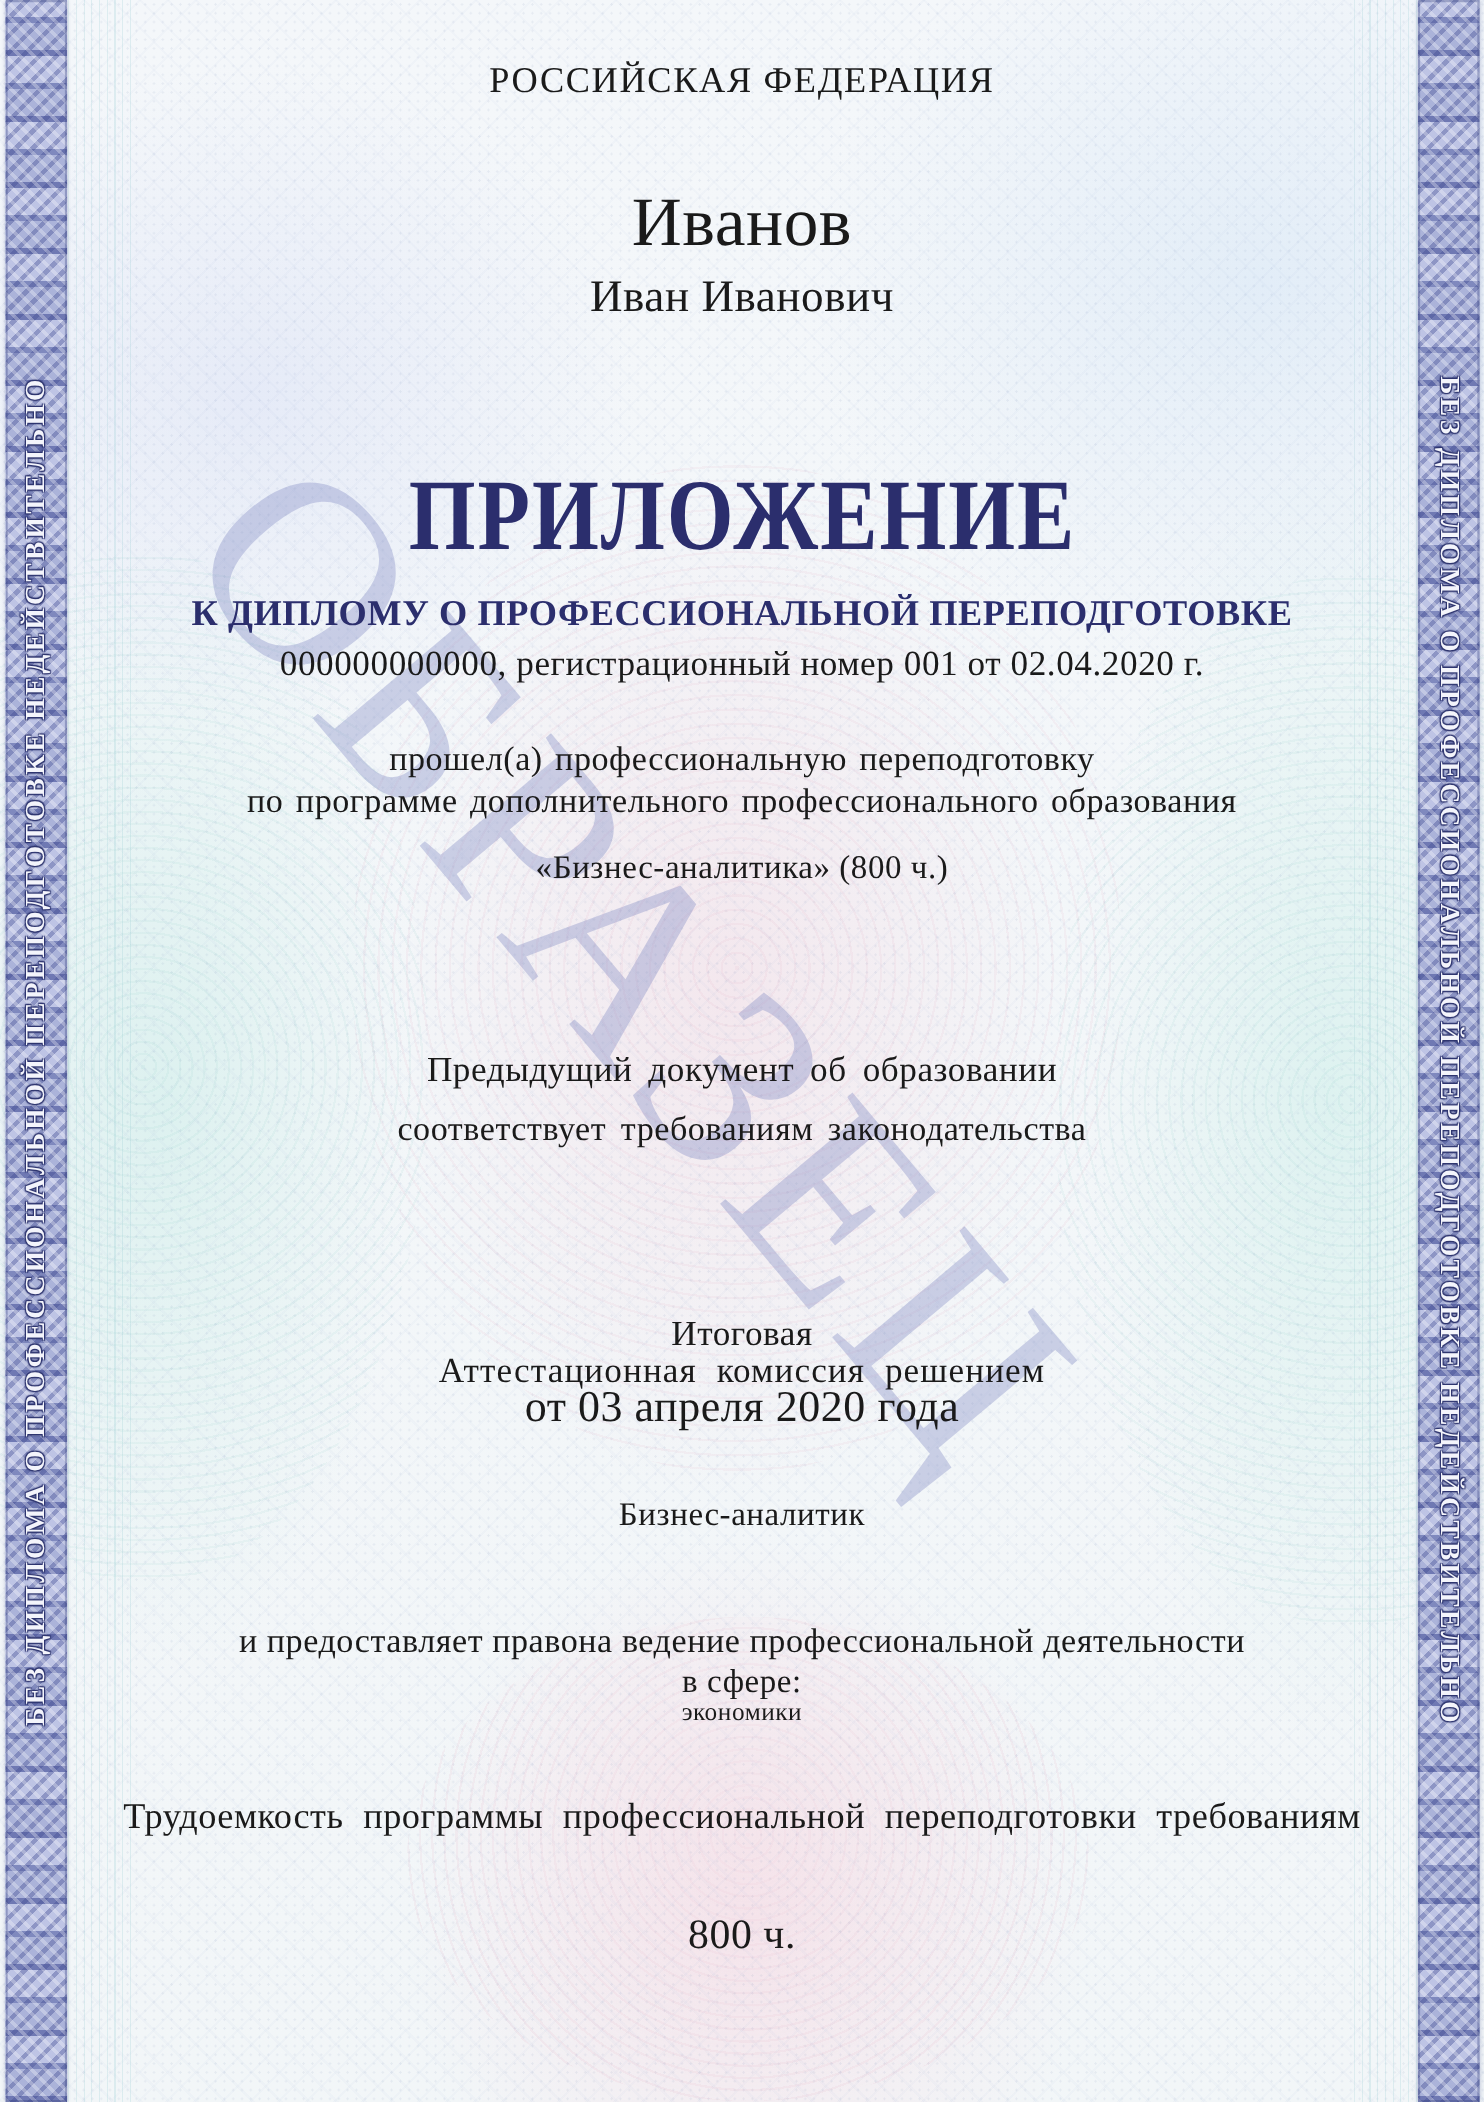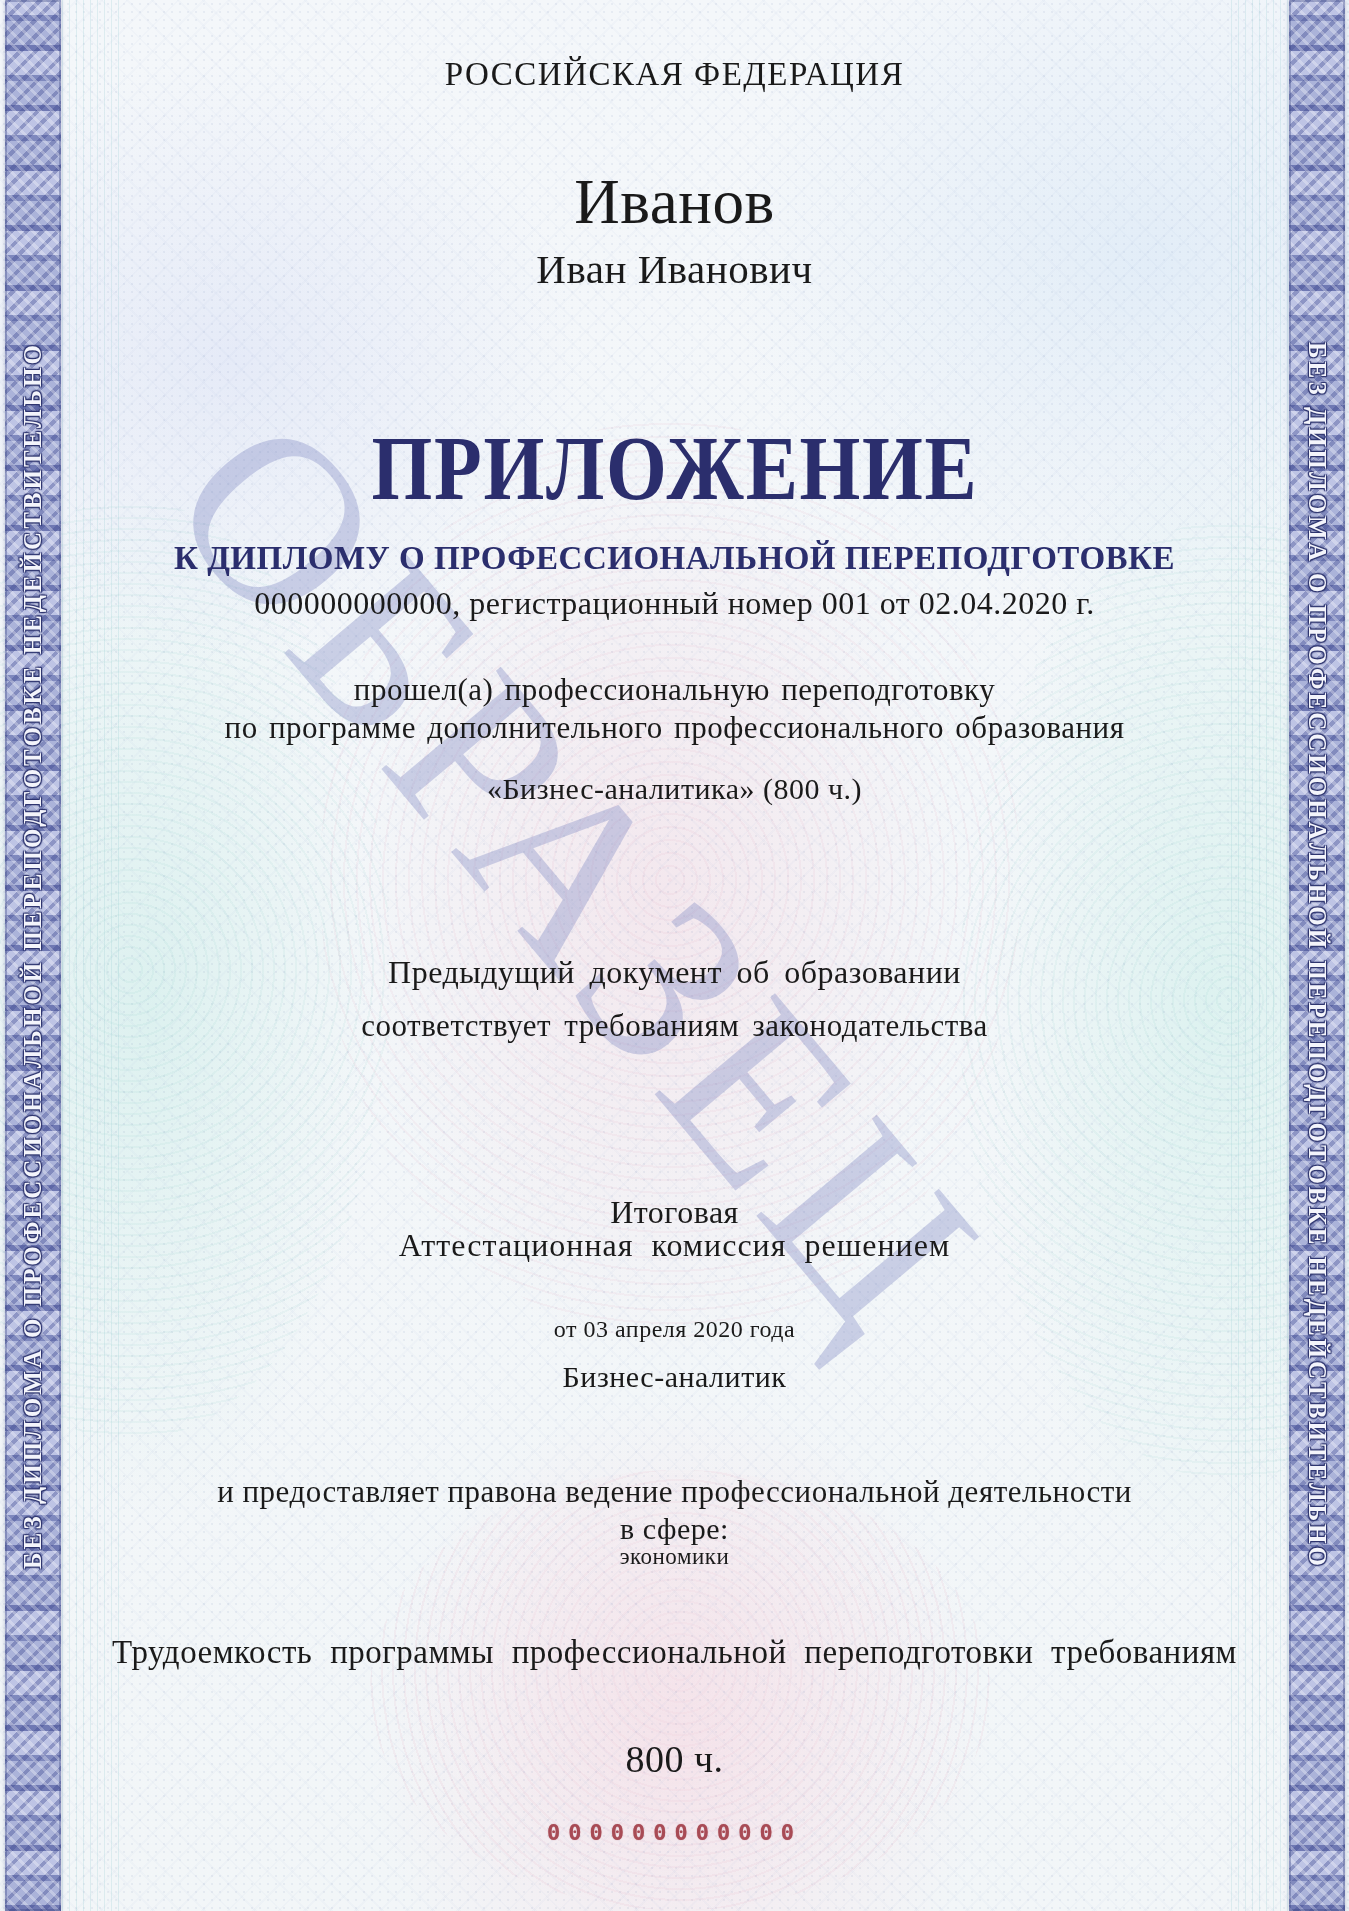--- a/index.html
+++ b/index.html
@@ -79,21 +79,21 @@
   .title span{display:inline-block;transform:scaleX(0.85);}
   .subtitle   {top:540px; font-size:33px;font-weight:bold;color:#2b2e6d;letter-spacing:0.5px;}
   .reg        {top:585px; font-size:32px;}
   .compl1     {top:672px; font-size:31px;word-spacing:3px;}
   .compl2     {top:710px; font-size:31px;word-spacing:3px;}
   .program    {top:772px; font-size:30px;}
   .prev1      {top:954px; font-size:32px;word-spacing:6px;}
   .prev2      {top:1008px;font-size:31px;word-spacing:5px;}
   .comm1      {top:1194px;font-size:32px;}
   .comm2      {top:1227px;font-size:32px;word-spacing:9px;letter-spacing:1px;}
-  .comm3      {top:1316px;font-size:24px;}
+  .comm3      {top:1256px;font-size:40px;}
   .qual1      {top:1328px;font-size:30px;}
   .qual2      {top:1360px;font-size:30px;}
   .rights1    {top:1474px;font-size:31px;}
   .rights2    {top:1512px;font-size:30px;}
   .rights3    {top:1544px;font-size:23px;}
   .workload   {top:1634px;font-size:33px;word-spacing:9px;}
   .hours      {top:1738px;font-size:38px;text-align:center;}
   .serial{
     top:1820px;font-size:22px;font-weight:bold;
     font-family:"DejaVu Sans Mono",monospace;
@@ -147,14 +147,13 @@
 
   <div class="line qual2">Бизнес-аналитик</div>
 
   <div class="line rights1">и предоставляет правона ведение профессиональной деятельности</div>
   <div class="line rights2">в сфере:</div>
   <div class="line rights3">экономики</div>
 
   <div class="line workload">Трудоемкость программы профессиональной переподготовки требованиям</div>
   <div class="line hours">800 ч.</div>
 
-  <div class="line serial">000000000000</div>
 </div>
 
 </body></html>

